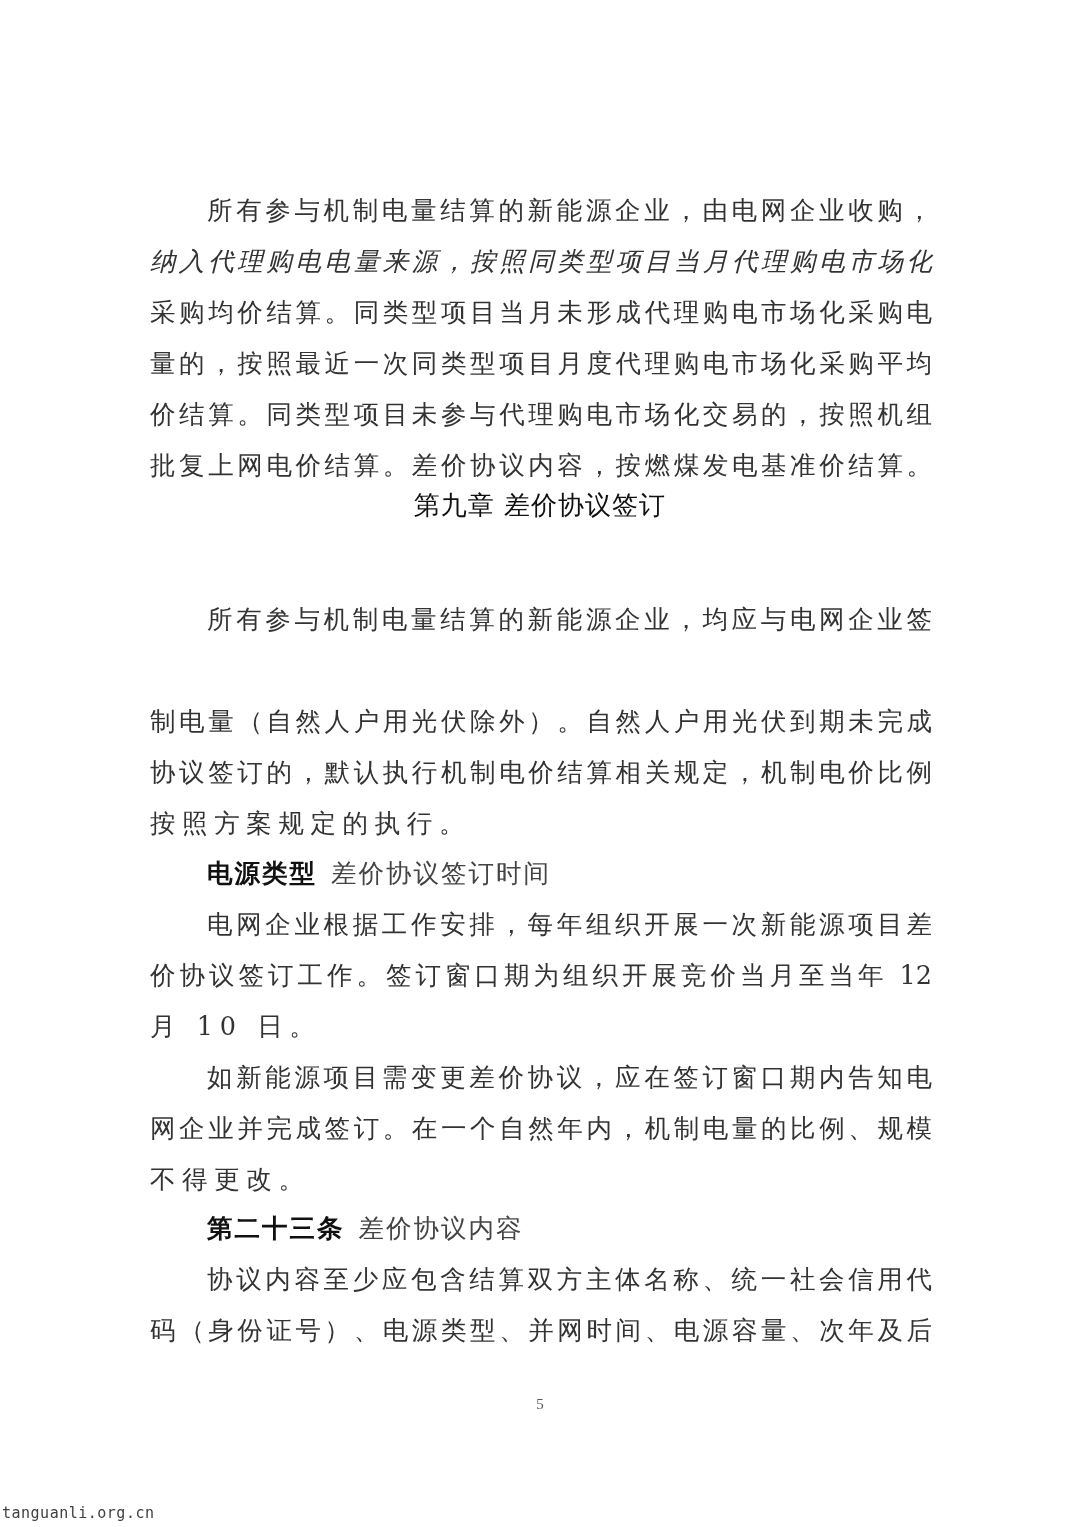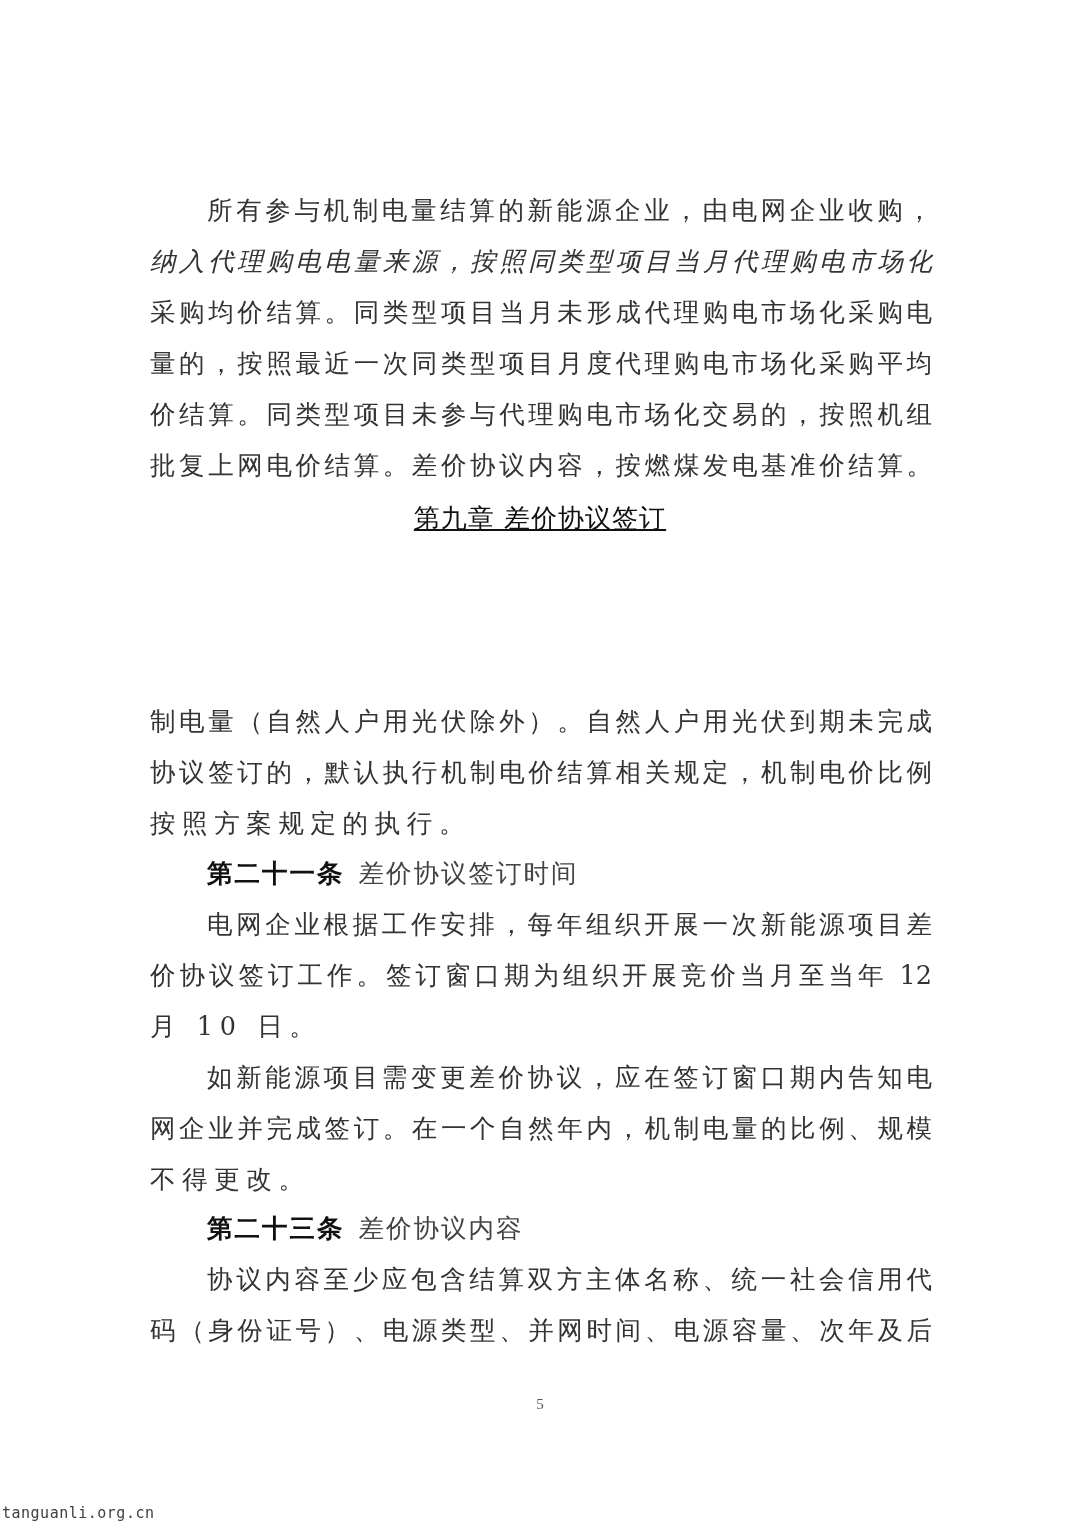--- a/index.html
+++ b/index.html
@@ -98,28 +98,29 @@
 
 <div class="page">
 
   <div class="line indent justify" style="top:185px;">所有参与机制电量结算的新能源企业，由电网企业收购，</div>
   <div class="line justify" style="top:236px;font-style:italic;">纳入代理购电电量来源，按照同类型项目当月代理购电市场化</div>
   <div class="line justify" style="top:287px;">采购均价结算。同类型项目当月未形成代理购电市场化采购电</div>
   <div class="line justify" style="top:338px;">量的，按照最近一次同类型项目月度代理购电市场化采购平均</div>
   <div class="line justify" style="top:389px;">价结算。同类型项目未参与代理购电市场化交易的，按照机组</div>
   <div class="line justify" style="top:440px;">批复上网电价结算。差价协议内容，按燃煤发电基准价结算。</div>
 
-  <div class="chapter-title" style="top:493px;text-decoration:underline;">第九章 差价协议签订</div>
+  <div class="chapter-title" style="top:480px;">第九章 差价协议签订</div>
 
+  <div class="line indent justify" style="top:594px;">所有参与机制电量结算的新能源企业，均应与电网企业签</div>
   <div class="line justify" style="top:696px;">制电量（自然人户用光伏除外）。自然人户用光伏到期未完成</div>
   <div class="line justify" style="top:747px;">协议签订的，默认执行机制电价结算相关规定，机制电价比例</div>
   <div class="line" style="top:798px;">按照方案规定的执行。</div>
 
   <div class="article-head" style="top:848px;">
-    <span class="article-num">第二十一条</span><span class="article-title">差价协议签订时间</span>
+    <span class="article-num">电源类型</span><span class="article-title">差价协议签订时间</span>
   </div>
   <div class="line indent justify" style="top:899px;">电网企业根据工作安排，每年组织开展一次新能源项目差</div>
   <div class="line justify" style="top:950px;">价协议签订工作。签订窗口期为组织开展竞价当月至当年 12</div>
   <div class="line" style="top:1001px;">月 10 日。</div>
   <div class="line indent justify" style="top:1052px;">如新能源项目需变更差价协议，应在签订窗口期内告知电</div>
   <div class="line justify" style="top:1103px;">网企业并完成签订。在一个自然年内，机制电量的比例、规模</div>
   <div class="line" style="top:1154px;">不得更改。</div>
 
   <div class="article-head" style="top:1203px;">
     <span class="article-num">第二十三条</span><span class="article-title">差价协议内容</span>

